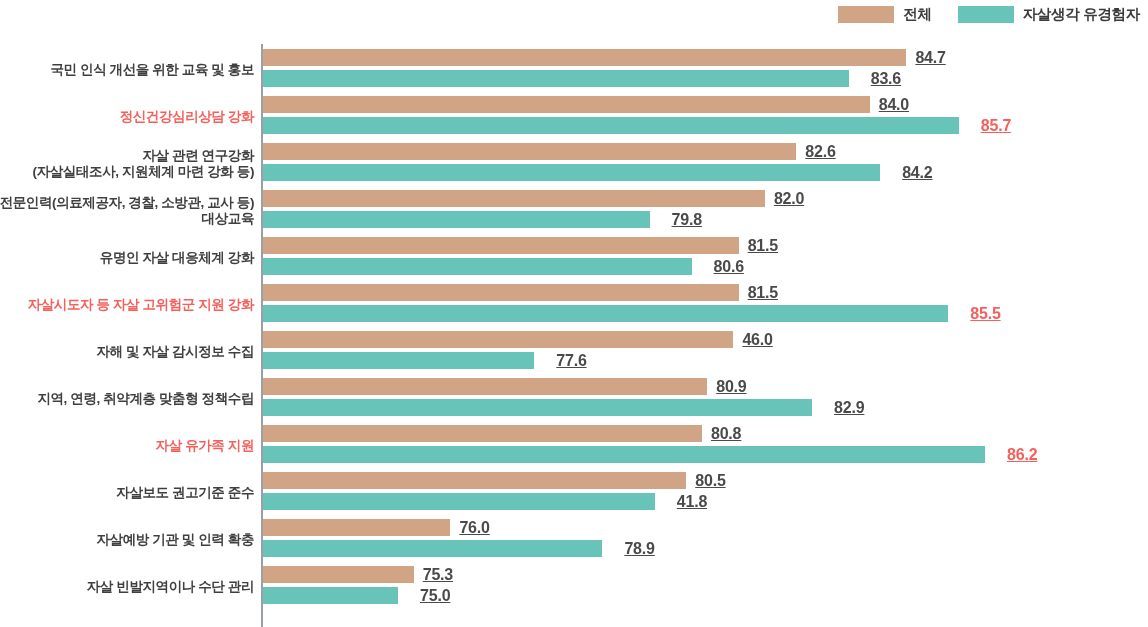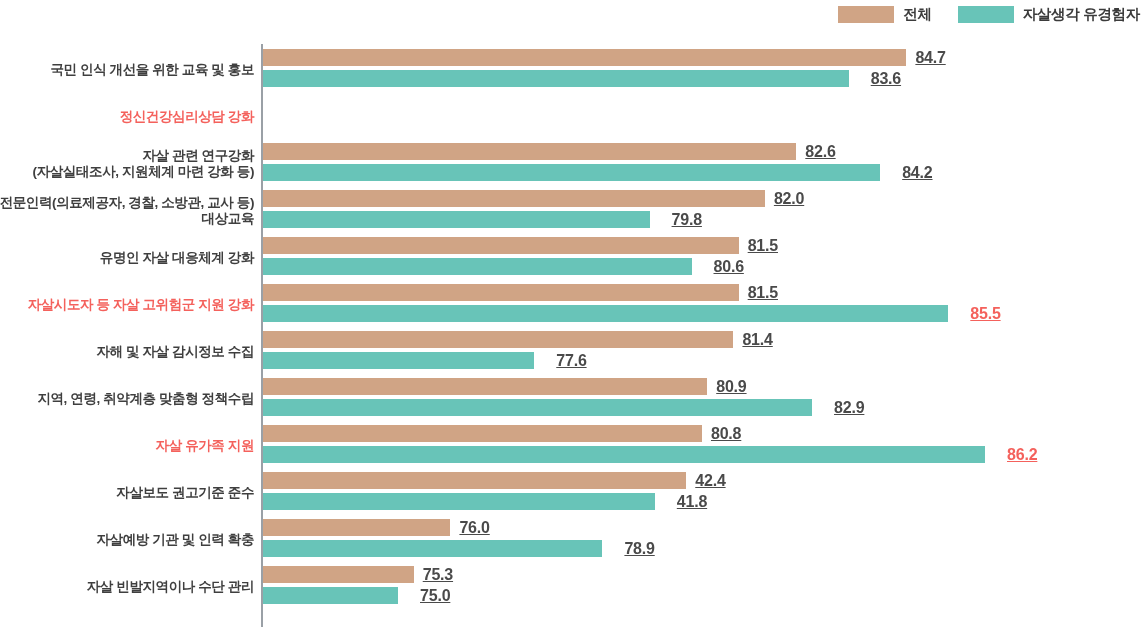--- a/index.html
+++ b/index.html
@@ -148,20 +148,30 @@
               <span class="bar-value">84.7</span>
             </div>
             <div class="bar-wrap">
               <span class="bar ideation" style="width: 585.732px;"></span>
               <span class="bar-value">83.6</span>
             </div>
           </div>
         </div>
         <div class="row">
           <div class="cat-label highlight">정신건강심리상담 강화</div>
+          <div class="bars">
+            <div class="bar-wrap">
+              <span class="bar total" style="width: 606.696px;"></span>
+              <span class="bar-value">84.0</span>
+            </div>
+            <div class="bar-wrap">
+              <span class="bar ideation" style="width: 695.795px;"></span>
+              <span class="bar-value highlight">85.7</span>
+            </div>
+          </div>
         </div>
         <div class="row">
           <div class="cat-label">자살 관련 연구강화
 (자살실태조사, 지원체계 마련 강화 등)</div>
           <div class="bars">
             <div class="bar-wrap">
               <span class="bar total" style="width: 533.321px;"></span>
               <span class="bar-value">82.6</span>
             </div>
             <div class="bar-wrap">
@@ -208,21 +218,21 @@
               <span class="bar ideation" style="width: 685.312px;"></span>
               <span class="bar-value highlight">85.5</span>
             </div>
           </div>
         </div>
         <div class="row">
           <div class="cat-label">자해 및 자살 감시정보 수집</div>
           <div class="bars">
             <div class="bar-wrap">
               <span class="bar total" style="width: 470.429px;"></span>
-              <span class="bar-value">81.4</span>
+              <span class="bar-value">46.0</span>
             </div>
             <div class="bar-wrap">
               <span class="bar ideation" style="width: 271.268px;"></span>
               <span class="bar-value">77.6</span>
             </div>
           </div>
         </div>
         <div class="row">
           <div class="cat-label">지역, 연령, 취약계층 맞춤형 정책수립</div>
           <div class="bars">
@@ -247,21 +257,21 @@
               <span class="bar ideation" style="width: 722px;"></span>
               <span class="bar-value highlight">86.2</span>
             </div>
           </div>
         </div>
         <div class="row">
           <div class="cat-label">자살보도 권고기준 준수</div>
           <div class="bars">
             <div class="bar-wrap">
               <span class="bar total" style="width: 423.259px;"></span>
-              <span class="bar-value">42.4</span>
+              <span class="bar-value">80.5</span>
             </div>
             <div class="bar-wrap">
               <span class="bar ideation" style="width: 391.812px;"></span>
               <span class="bar-value">41.8</span>
             </div>
           </div>
         </div>
         <div class="row">
           <div class="cat-label">자살예방 기관 및 인력 확충</div>
           <div class="bars">

